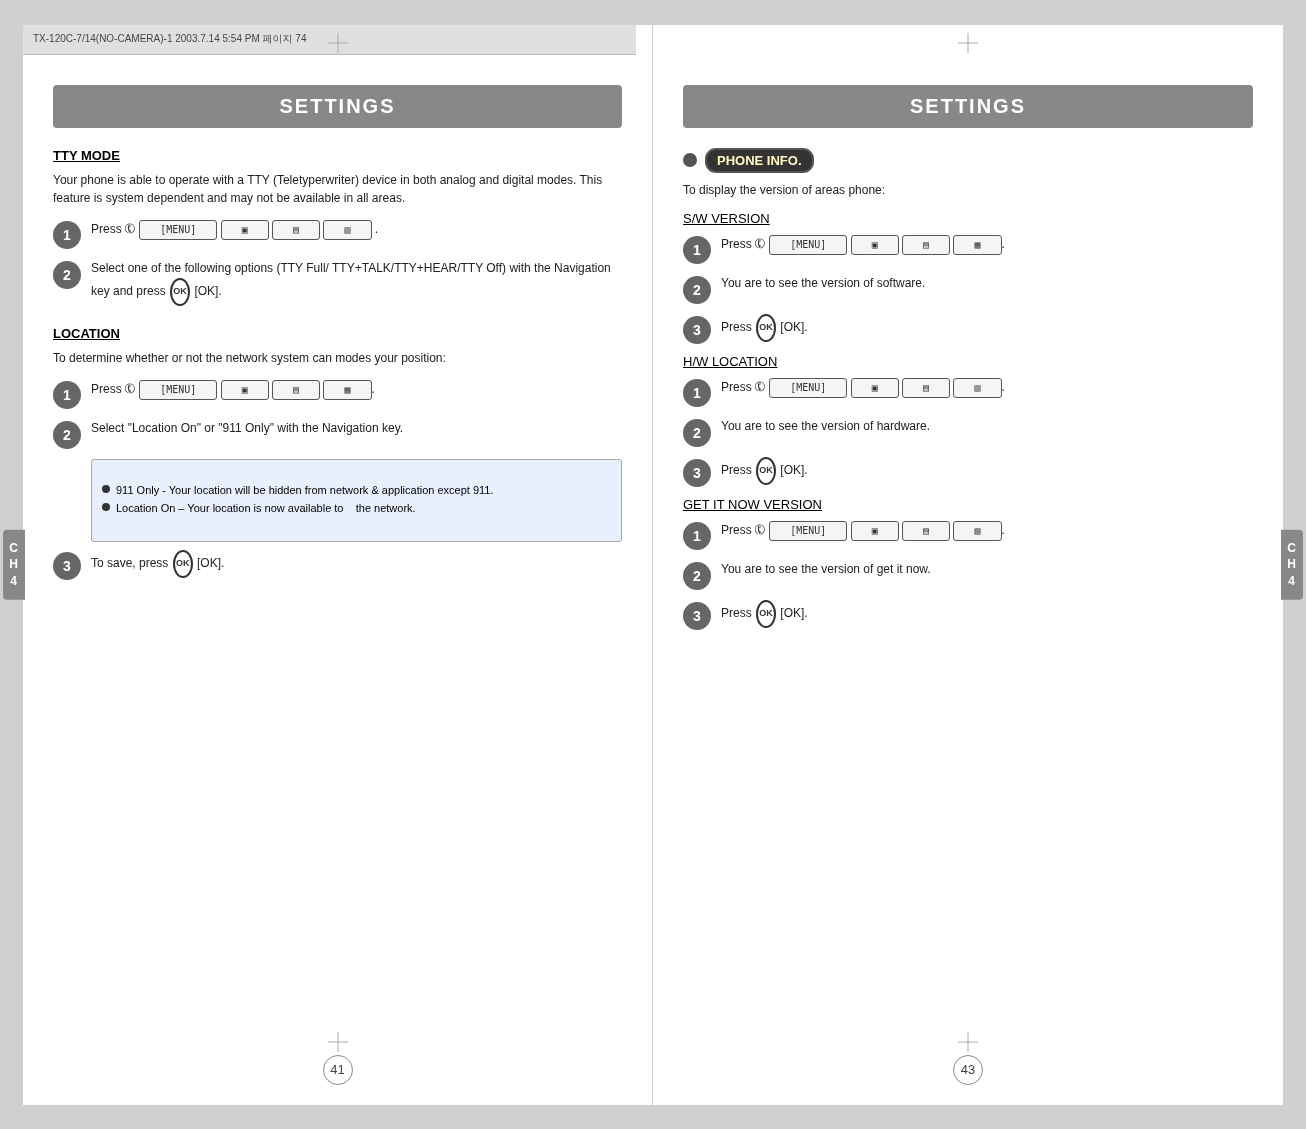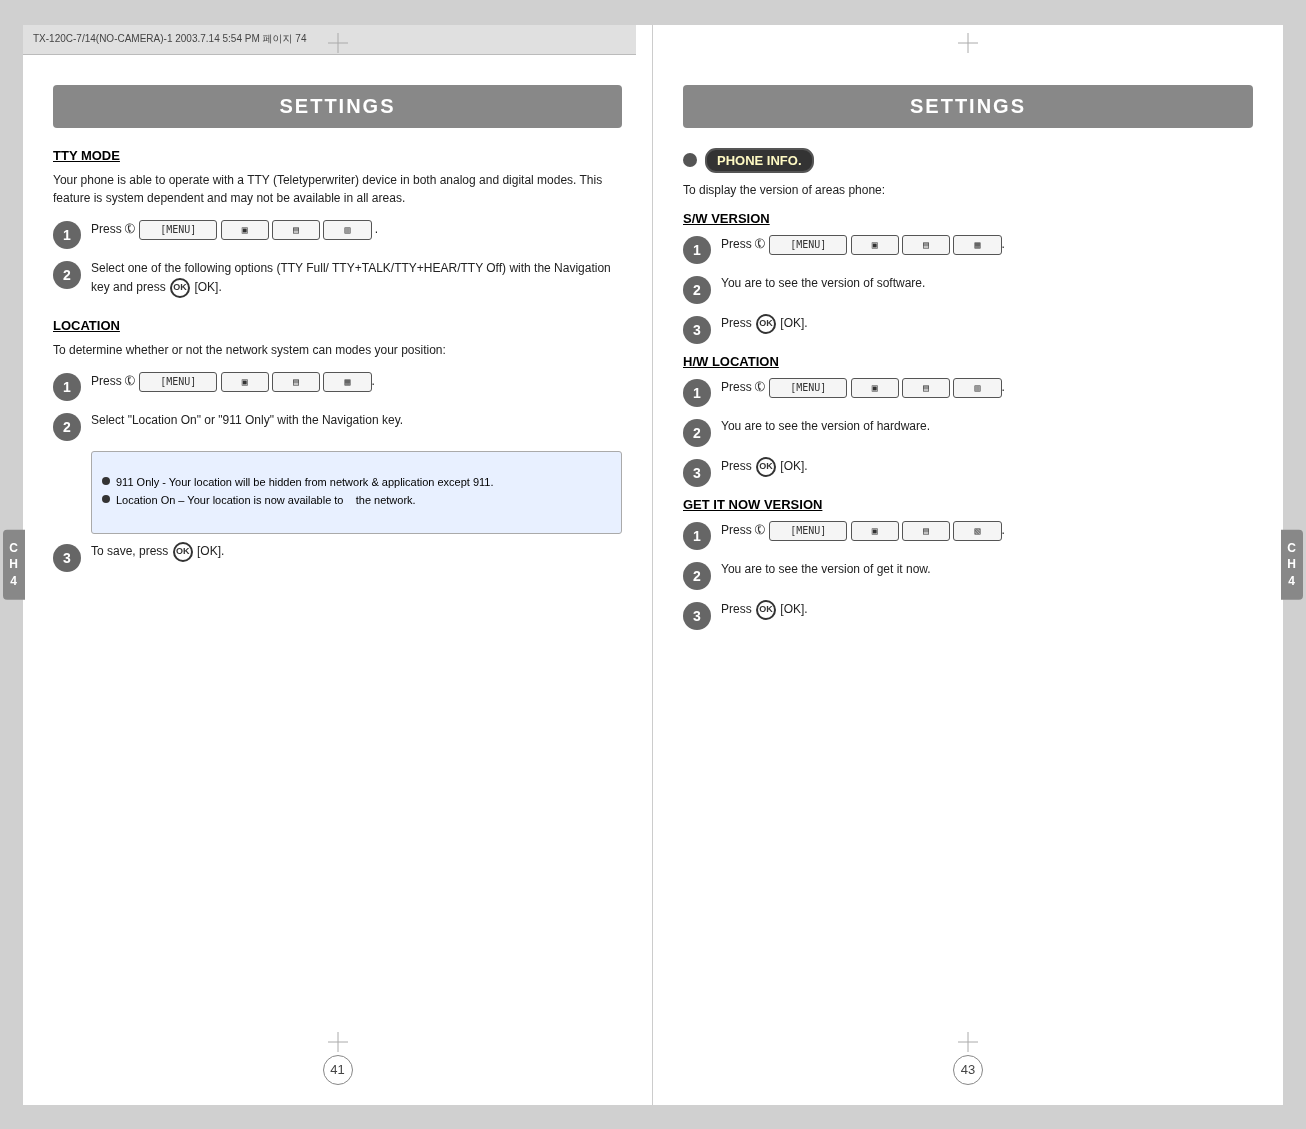--- a/index.html
+++ b/index.html
@@ -167,21 +167,21 @@
       width: 30px;
       height: 30px;
       display: flex;
       align-items: center;
       justify-content: center;
       font-size: 13px;
       color: #444;
       background: white;
     }
     .subsection-title {
-      font-weight: bold;
+      font-weight: normal;
       font-size: 13px;
       text-decoration: underline;
       margin-bottom: 8px;
     }
     
     .top-strip {
       position: absolute;
       top: 0;
       left: 0;
       right: 16px;
@@ -196,21 +196,21 @@
     }
     .page-content {
       padding-top: 40px;
     }
     
     .ok-icon {
       display: inline-flex;
       align-items: center;
       justify-content: center;
       width: 20px;
-      height: 20px;
+      height: 28px;
       border: 2px solid #333;
       border-radius: 50%;
       font-size: 9px;
       font-weight: bold;
       color: #333;
       vertical-align: middle;
       margin: 0 1px;
     }
   </style>
 </head>

